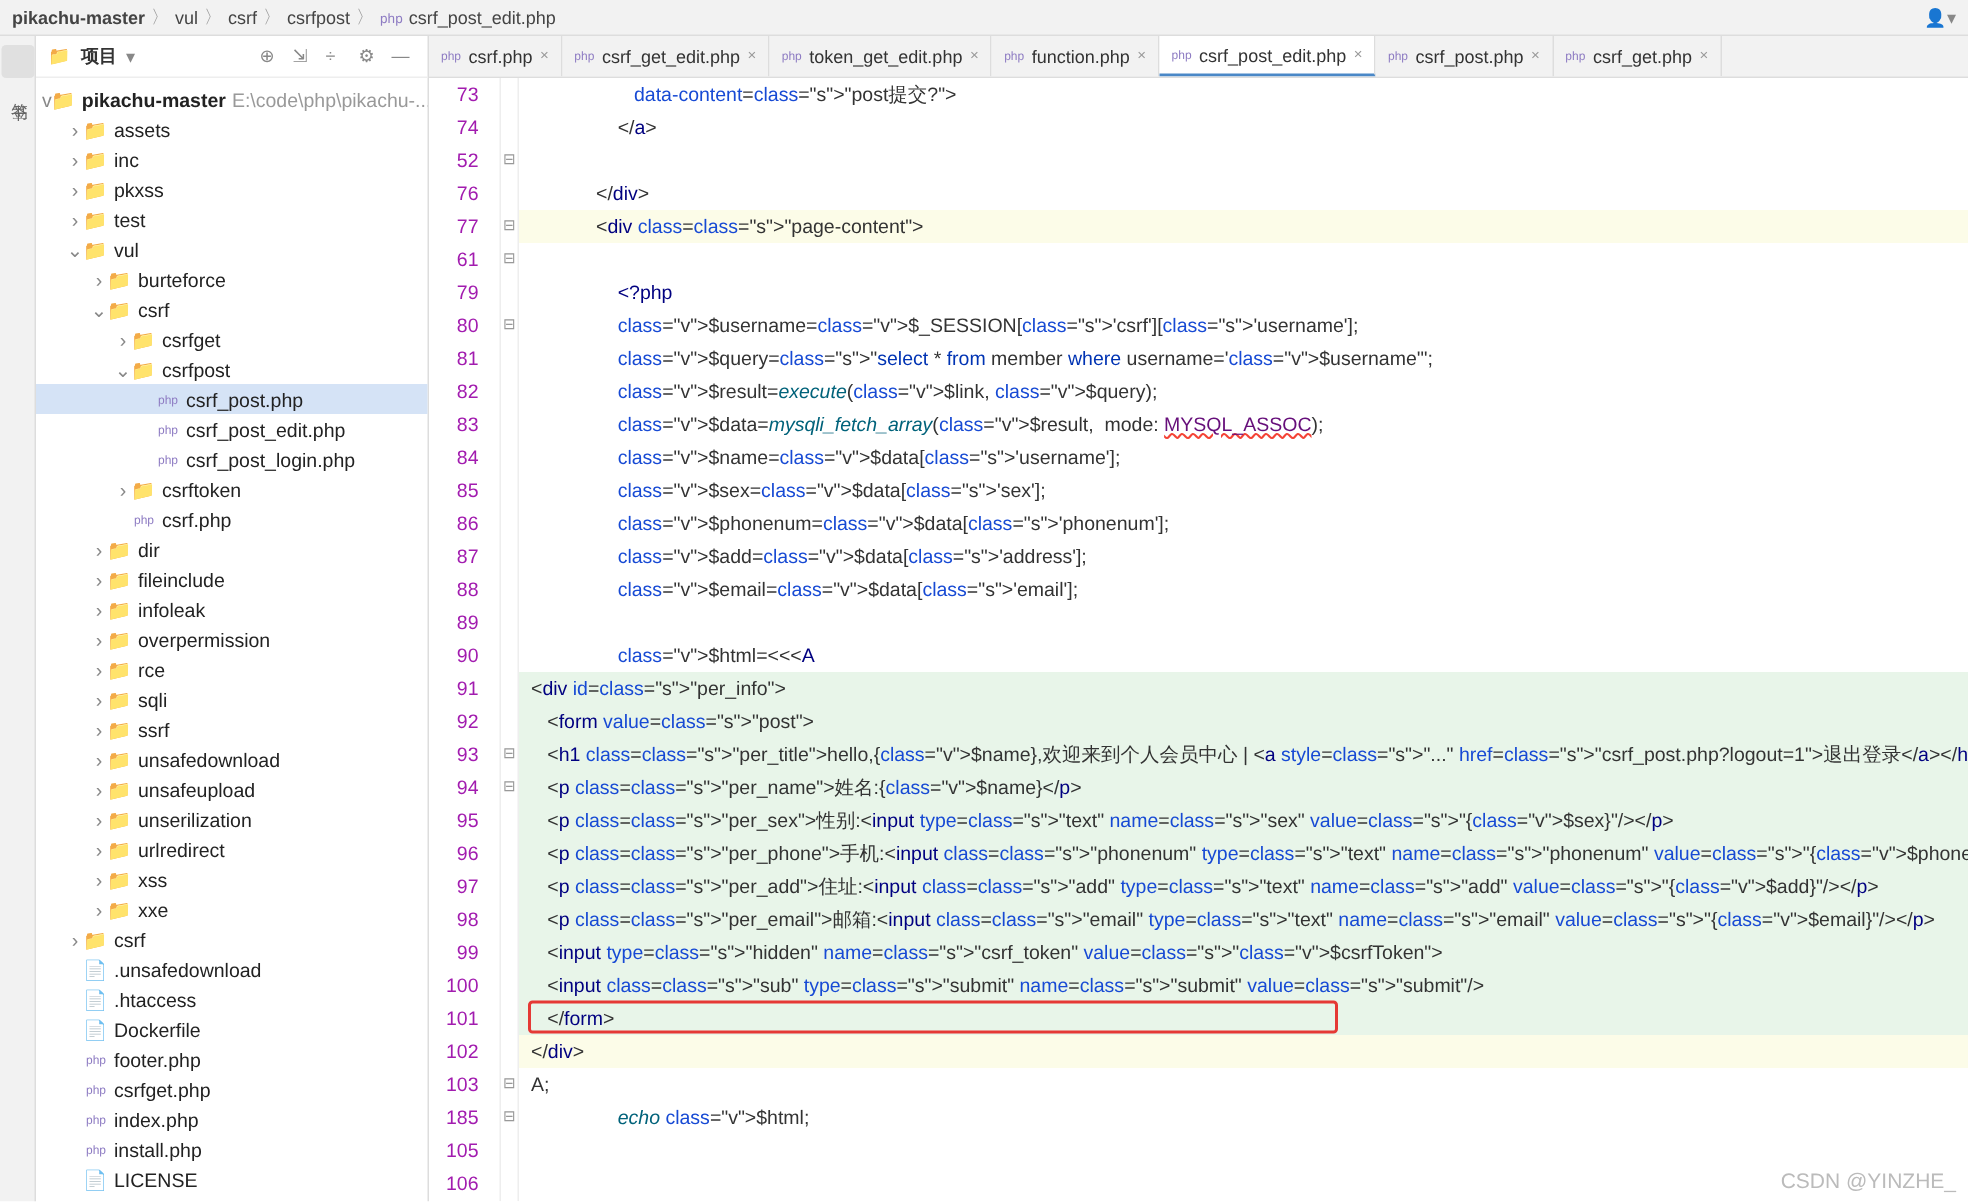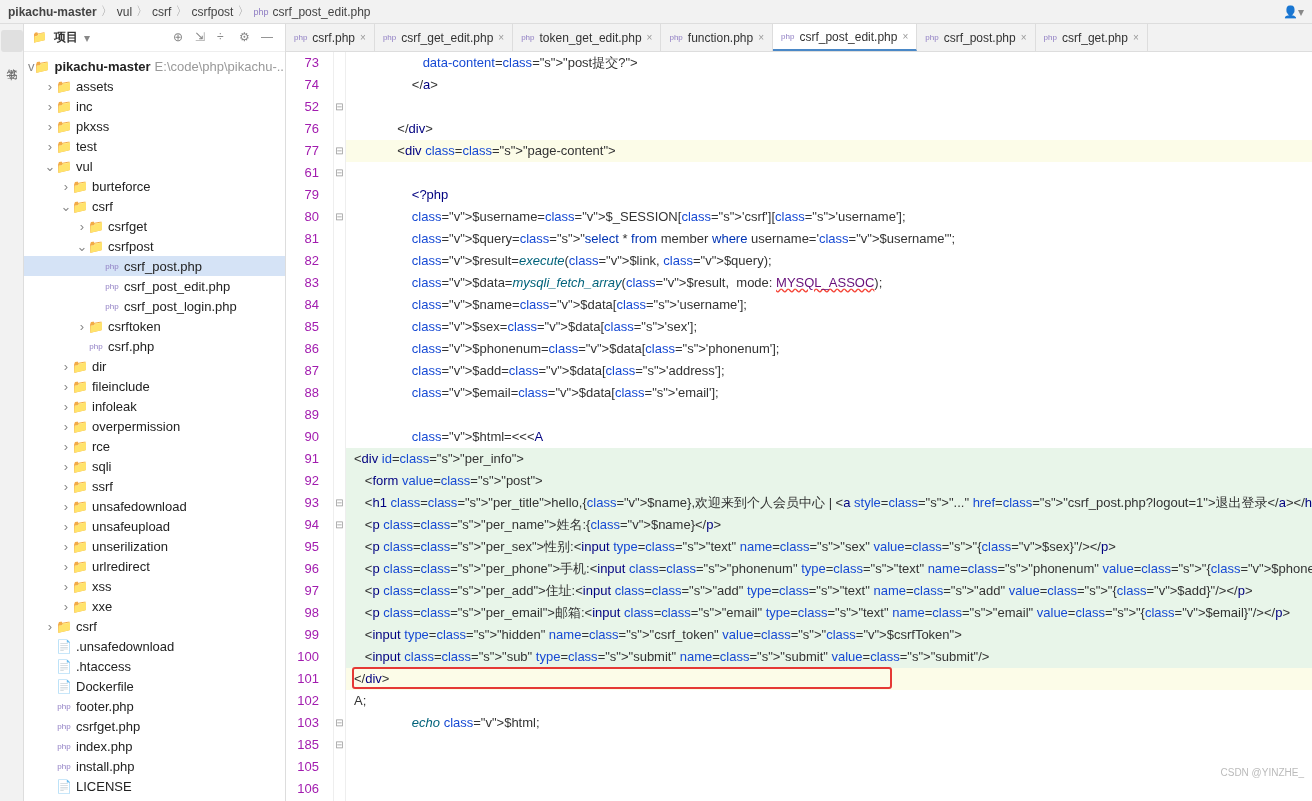--- a/index.html
+++ b/index.html
@@ -41,21 +41,21 @@
 .line.bg-sel { background:#fcfce8; }
 .line.bg-green { background:#e8f5e9; }
 .hl-box { position:absolute; border:2px solid #e53935; border-radius:3px; }
 .k { color:#0033b3; }
 .v { color:#660e7a; }
 .c { color:#8c8c8c; font-style:italic; }
 .t { color:#000080; }
 .at { color:#174ad4; }
 .fn { color:#00627a; font-style:italic;}
 .u { text-decoration:underline wavy #f44336; }
-.watermark { position:fixed; right:8px; bottom:23px; color:#bbb; font-size:10px;margin-top:28px;}
+.watermark { position:fixed; right:8px; bottom:6px; color:#bbb; font-size:14px;margin-top:28px;}
 </style>
 </head>
 <body>
 
 <div class="top">
   <span class="crumb" style="font-weight:600">pikachu-master</span>
   <span class="sep">〉</span>
   <span class="crumb">vul</span>
   <span class="sep">〉</span>
   <span class="crumb">csrf</span>
@@ -409,20 +409,21 @@
           <div class="line bg-green">&lt;<span class="t">div</span> <span class="at">id</span>=<span <span="" class="at">class</span>="s"&gt;"per_info"&gt;</div>
           <div class="line bg-green">   &lt;<span class="t">form</span> <span class="at">value</span>=<span <span="" class="at">class</span>="s"&gt;"post"&gt;</div>
           <div class="line bg-green">   &lt;<span class="t">h1</span> <span class="at">class</span>=<span <span="" class="at">class</span>="s"&gt;"per_title"&gt;hello,{<span <span="" class="at">class</span>="v"&gt;$name},欢迎来到个人会员中心 | &lt;<span class="t">a</span> <span class="at">style</span>=<span <span="" class="at">class</span>="s"&gt;"..." <span class="at">href</span>=<span <span="" class="at">class</span>="s"&gt;"csrf_post.php?logout=1"&gt;退出登录&lt;/<span class="t">a</span>&gt;&lt;/<span class="t">h1</span>&gt;</div>
           <div class="line bg-green">   &lt;<span class="t">p</span> <span class="at">class</span>=<span <span="" class="at">class</span>="s"&gt;"per_name"&gt;姓名:{<span <span="" class="at">class</span>="v"&gt;$name}&lt;/<span class="t">p</span>&gt;</div>
           <div class="line bg-green">   &lt;<span class="t">p</span> <span class="at">class</span>=<span <span="" class="at">class</span>="s"&gt;"per_sex"&gt;性别:&lt;<span class="t">input</span> <span class="at">type</span>=<span <span="" class="at">class</span>="s"&gt;"text" <span class="at">name</span>=<span <span="" class="at">class</span>="s"&gt;"sex" <span class="at">value</span>=<span <span="" class="at">class</span>="s"&gt;"{<span <span="" class="at">class</span>="v"&gt;$sex}"/&gt;&lt;/<span class="t">p</span>&gt;</div>
           <div class="line bg-green">   &lt;<span class="t">p</span> <span class="at">class</span>=<span <span="" class="at">class</span>="s"&gt;"per_phone"&gt;手机:&lt;<span class="t">input</span> <span class="at">class</span>=<span <span="" class="at">class</span>="s"&gt;"phonenum" <span class="at">type</span>=<span <span="" class="at">class</span>="s"&gt;"text" <span class="at">name</span>=<span <span="" class="at">class</span>="s"&gt;"phonenum" <span class="at">value</span>=<span <span="" class="at">class</span>="s"&gt;"{<span <span="" class="at">class</span>="v"&gt;$phonenum}"/&gt;&lt;/&gt;</div>
           <div class="line bg-green">   &lt;<span class="t">p</span> <span class="at">class</span>=<span <span="" class="at">class</span>="s"&gt;"per_add"&gt;住址:&lt;<span class="t">input</span> <span class="at">class</span>=<span <span="" class="at">class</span>="s"&gt;"add" <span class="at">type</span>=<span <span="" class="at">class</span>="s"&gt;"text" <span class="at">name</span>=<span <span="" class="at">class</span>="s"&gt;"add" <span class="at">value</span>=<span <span="" class="at">class</span>="s"&gt;"{<span <span="" class="at">class</span>="v"&gt;$add}"/&gt;&lt;/<span class="t">p</span>&gt;</div>
           <div class="line bg-green">   &lt;<span class="t">p</span> <span class="at">class</span>=<span <span="" class="at">class</span>="s"&gt;"per_email"&gt;邮箱:&lt;<span class="t">input</span> <span class="at">class</span>=<span <span="" class="at">class</span>="s"&gt;"email" <span class="at">type</span>=<span <span="" class="at">class</span>="s"&gt;"text" <span class="at">name</span>=<span <span="" class="at">class</span>="s"&gt;"email" <span class="at">value</span>=<span <span="" class="at">class</span>="s"&gt;"{<span <span="" class="at">class</span>="v"&gt;$email}"/&gt;&lt;/<span class="t">p</span>&gt;</div>
           <div class="line bg-green">   &lt;<span class="t">input</span> <span class="at">type</span>=<span <span="" class="at">class</span>="s"&gt;"hidden" <span class="at">name</span>=<span <span="" class="at">class</span>="s"&gt;"csrf_token" <span class="at">value</span>=<span <span="" class="at">class</span>="s"&gt;"<span <span="" class="at">class</span>="v"&gt;$csrfToken"&gt;</div>
           <div class="line bg-green">   &lt;<span class="t">input</span> <span class="at">class</span>=<span <span="" class="at">class</span>="s"&gt;"sub" <span class="at">type</span>=<span <span="" class="at">class</span>="s"&gt;"submit" <span class="at">name</span>=<span <span="" class="at">class</span>="s"&gt;"submit" <span class="at">value</span>=<span <span="" class="at">class</span>="s"&gt;"submit"/&gt;</div>
+          <div class="line bg-green">   &lt;/<span class="t">form</span>&gt;</div>
           <div class="line bg-sel">&lt;/<span class="t">div</span>&gt;</div>
           <div class="line ">A;</div>
           <div class="line ">                <span class="fn">echo</span> <span <span="" class="at">class</span>="v"&gt;$html;</div>
           <div class="hl-box" style="left: 6px; top: 615px; width: 540px; height: 22px;"></div>
         </div>
     </div>
   </div>
 </div>
 
 <div class="watermark">CSDN @YINZHE_</div>

